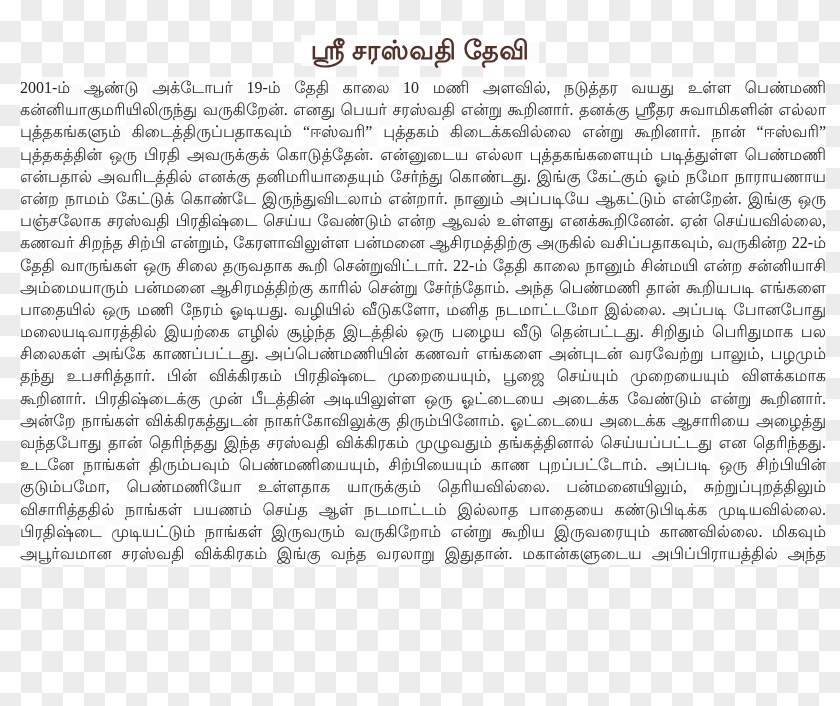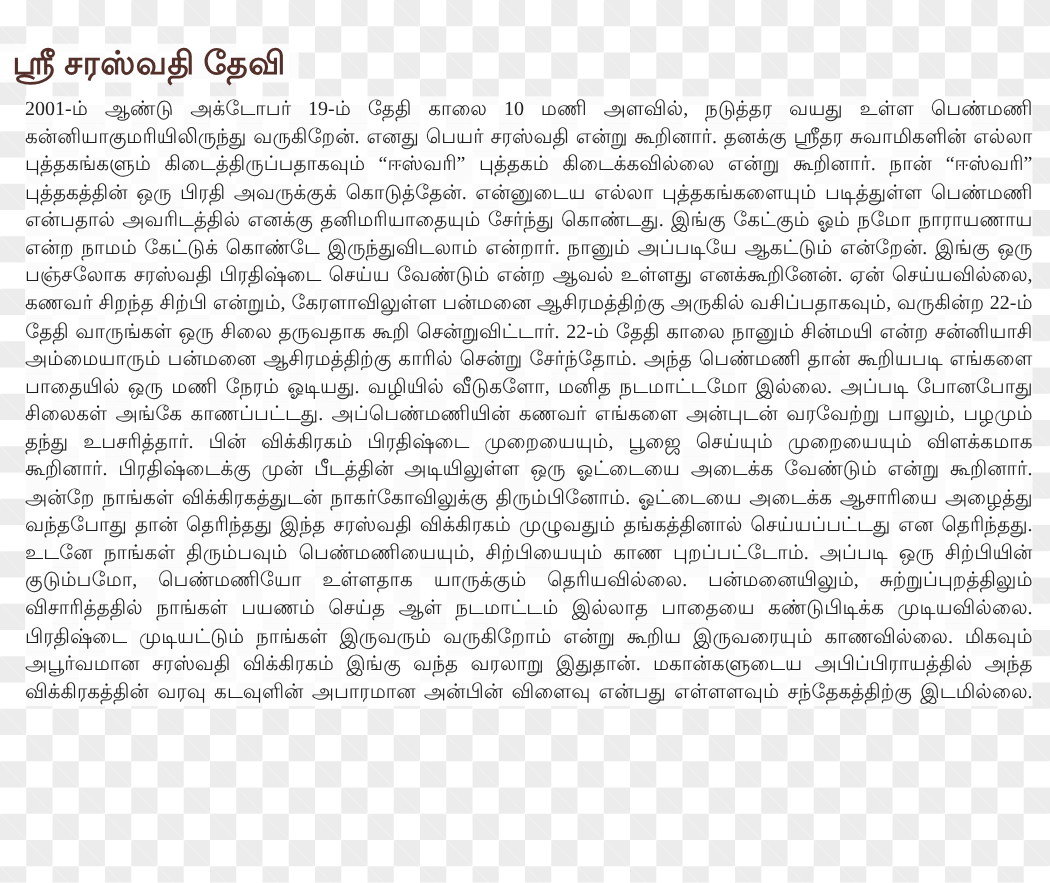--- a/index.html
+++ b/index.html
@@ -13,20 +13,21 @@
     background-image:
       linear-gradient(45deg, #ececec 25%, transparent 25%, transparent 75%, #ececec 75%),
       linear-gradient(45deg, #ececec 25%, transparent 25%, transparent 75%, #ececec 75%);
     background-size: 42px 42px;
     background-position: 0 0, 21px 21px;
     font-family: "Liberation Serif", "DejaVu Serif", serif;
   }
   .title-row {
     margin: 0;
     padding-top: 36px;
+    text-align: center;
     font-size: 26px;
     line-height: 30px;
     font-weight: bold;
     letter-spacing: 0.5px;
   }
   .title-row .band {
     background: rgba(255,255,255,0.85);
     padding: 1px 10px;
   }
   .article {
@@ -54,25 +55,25 @@
       <div class="line">கன்னியாகுமரியிலிருந்து வருகிறேன். எனது பெயர் சரஸ்வதி என்று கூறினார். தனக்கு ஸ்ரீதர சுவாமிகளின் எல்லா</div>
       <div class="line">புத்தகங்களும் கிடைத்திருப்பதாகவும் “ஈஸ்வரி” புத்தகம் கிடைக்கவில்லை என்று கூறினார். நான் “ஈஸ்வரி”</div>
       <div class="line">புத்தகத்தின் ஒரு பிரதி அவருக்குக் கொடுத்தேன். என்னுடைய எல்லா புத்தகங்களையும் படித்துள்ள பெண்மணி</div>
       <div class="line">என்பதால் அவரிடத்தில் எனக்கு தனிமரியாதையும் சேர்ந்து கொண்டது. இங்கு கேட்கும் ஓம் நமோ நாராயணாய</div>
       <div class="line">என்ற நாமம் கேட்டுக் கொண்டே இருந்துவிடலாம் என்றார். நானும் அப்படியே ஆகட்டும் என்றேன். இங்கு ஒரு</div>
       <div class="line">பஞ்சலோக சரஸ்வதி பிரதிஷ்டை செய்ய வேண்டும் என்ற ஆவல் உள்ளது எனக்கூறினேன். ஏன் செய்யவில்லை,</div>
       <div class="line">கணவர் சிறந்த சிற்பி என்றும், கேரளாவிலுள்ள பன்மனை ஆசிரமத்திற்கு அருகில் வசிப்பதாகவும், வருகின்ற 22-ம்</div>
       <div class="line">தேதி வாருங்கள் ஒரு சிலை தருவதாக கூறி சென்றுவிட்டார். 22-ம் தேதி காலை நானும் சின்மயி என்ற சன்னியாசி</div>
       <div class="line">அம்மையாரும் பன்மனை ஆசிரமத்திற்கு காரில் சென்று சேர்ந்தோம். அந்த பெண்மணி தான் கூறியபடி எங்களை</div>
       <div class="line">பாதையில் ஒரு மணி நேரம் ஓடியது. வழியில் வீடுகளோ, மனித நடமாட்டமோ இல்லை. அப்படி போனபோது ஒரு</div>
+      <div class="line">மலையடிவாரத்தில் இயற்கை எழில் சூழ்ந்த இடத்தில் ஒரு பழைய வீடு தென்பட்டது. சிறிதும் பெரிதுமாக பல</div>
       <div class="line">சிலைகள் அங்கே காணப்பட்டது. அப்பெண்மணியின் கணவர் எங்களை அன்புடன் வரவேற்று பாலும், பழமும்</div>
       <div class="line">தந்து உபசரித்தார். பின் விக்கிரகம் பிரதிஷ்டை முறையையும், பூஜை செய்யும் முறையையும் விளக்கமாக</div>
       <div class="line">கூறினார். பிரதிஷ்டைக்கு முன் பீடத்தின் அடியிலுள்ள ஒரு ஓட்டையை அடைக்க வேண்டும் என்று கூறினார்.</div>
       <div class="line">அன்றே நாங்கள் விக்கிரகத்துடன் நாகர்கோவிலுக்கு திரும்பினோம். ஓட்டையை அடைக்க ஆசாரியை அழைத்து</div>
       <div class="line">வந்தபோது தான் தெரிந்தது இந்த சரஸ்வதி விக்கிரகம் முழுவதும் தங்கத்தினால் செய்யப்பட்டது என தெரிந்தது.</div>
       <div class="line">உடனே நாங்கள் திரும்பவும் பெண்மணியையும், சிற்பியையும் காண புறப்பட்டோம். அப்படி ஒரு சிற்பியின்</div>
       <div class="line">குடும்பமோ, பெண்மணியோ உள்ளதாக யாருக்கும் தெரியவில்லை. பன்மனையிலும், சுற்றுப்புறத்திலும்</div>
       <div class="line">விசாரித்ததில் நாங்கள் பயணம் செய்த ஆள் நடமாட்டம் இல்லாத பாதையை கண்டுபிடிக்க முடியவில்லை.</div>
       <div class="line">பிரதிஷ்டை முடியட்டும் நாங்கள் இருவரும் வருகிறோம் என்று கூறிய இருவரையும் காணவில்லை. மிகவும்</div>
       <div class="line">அபூர்வமான சரஸ்வதி விக்கிரகம் இங்கு வந்த வரலாறு இதுதான். மகான்களுடைய அபிப்பிராயத்தில் அந்த</div>
-      <div class="line">விக்கிரகத்தின் வரவு கடவுளின் அபாரமான அன்பின் விளைவு என்பது எள்ளளவும் சந்தேகத்திற்கு இடமில்லை.</div>
     </div>
 </div>
 
 </body></html>

